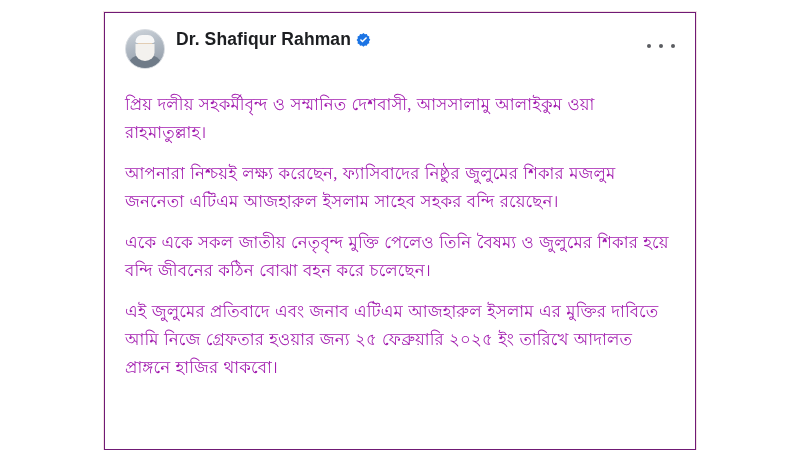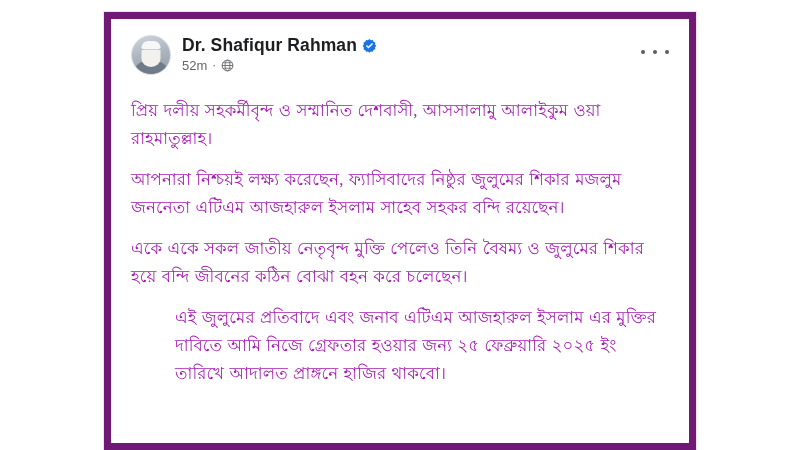--- a/index.html
+++ b/index.html
@@ -20,21 +20,21 @@
     box-sizing: border-box;
   }
 
   .post-frame {
     position: absolute;
     left: 104px;
     top: 12px;
     width: 592px;
     height: 438px;
     background: #ffffff;
-    border: 7px solid #701a75;
+    border: 1px solid #701a75;
     box-shadow: 0 0 0 1px #f3e2e4;
     box-sizing: border-box;
     overflow: hidden;
   }
 
   .post-inner {
     padding: 14px 20px 0 20px;
     box-sizing: border-box;
   }
 
@@ -184,21 +184,20 @@
     font-size: 16.6px;
     line-height: 28px;
     margin: 0 0 13px 0;
     letter-spacing: 0.15px;
     word-spacing: 1px;
     text-align: left;
   }
 
   .para:last-child {
     margin-bottom: 0;
-    margin-left: 44px;
   }
 </style>
 </head>
 <body>
 
 <div class="screen">
 
   <div class="post-frame">
     <div class="post-inner">
 
@@ -215,33 +214,20 @@
           <div class="name-row">
             <span class="page-name">Dr. Shafiqur Rahman</span>
             <span class="verified">
               <svg viewBox="0 0 16 16" width="15" height="15" aria-hidden="true">
                 <path fill="#1b74e4" d="M8 0.6l1.8 1.5 2.3-.3 .9 2.1 2.1 .9 -.3 2.3 1.5 1.8 -1.5 1.8 .3 2.3 -2.1 .9 -.9 2.1 -2.3-.3L8 17.4 6.2 15.9l-2.3 .3 -.9-2.1 -2.1-.9 .3-2.3L-0.3 9l1.5-1.8 -.3-2.3 2.1-.9 .9-2.1 2.3 .3z" transform="scale(0.88) translate(1,0.6)"></path>
                 <path fill="#ffffff" d="M6.9 11.3L4.2 8.6l1.1-1.1 1.6 1.6 3.8-3.8 1.1 1.1z"></path>
               </svg>
             </span>
           </div>
 
-          <div class="meta-row">
-            <span class="timestamp">52m</span>
-            <span class="dot-sep">·</span>
-            <span class="globe">
-              <svg viewBox="0 0 16 16" width="13" height="13" aria-hidden="true">
-                <circle cx="8" cy="8" r="6.6" fill="none" stroke="#65676b" stroke-width="1.2"></circle>
-                <ellipse cx="8" cy="8" rx="3" ry="6.6" fill="none" stroke="#65676b" stroke-width="1.1"></ellipse>
-                <line x1="1.4" y1="8" x2="14.6" y2="8" stroke="#65676b" stroke-width="1.1"></line>
-                <line x1="2.3" y1="4.6" x2="13.7" y2="4.6" stroke="#65676b" stroke-width="1"></line>
-                <line x1="2.3" y1="11.4" x2="13.7" y2="11.4" stroke="#65676b" stroke-width="1"></line>
-              </svg>
-            </span>
-          </div>
         </div>
 
         <div class="more-menu">
           <i></i>
           <i></i>
           <i></i>
         </div>
       </div>
 
       <div class="post-body">

